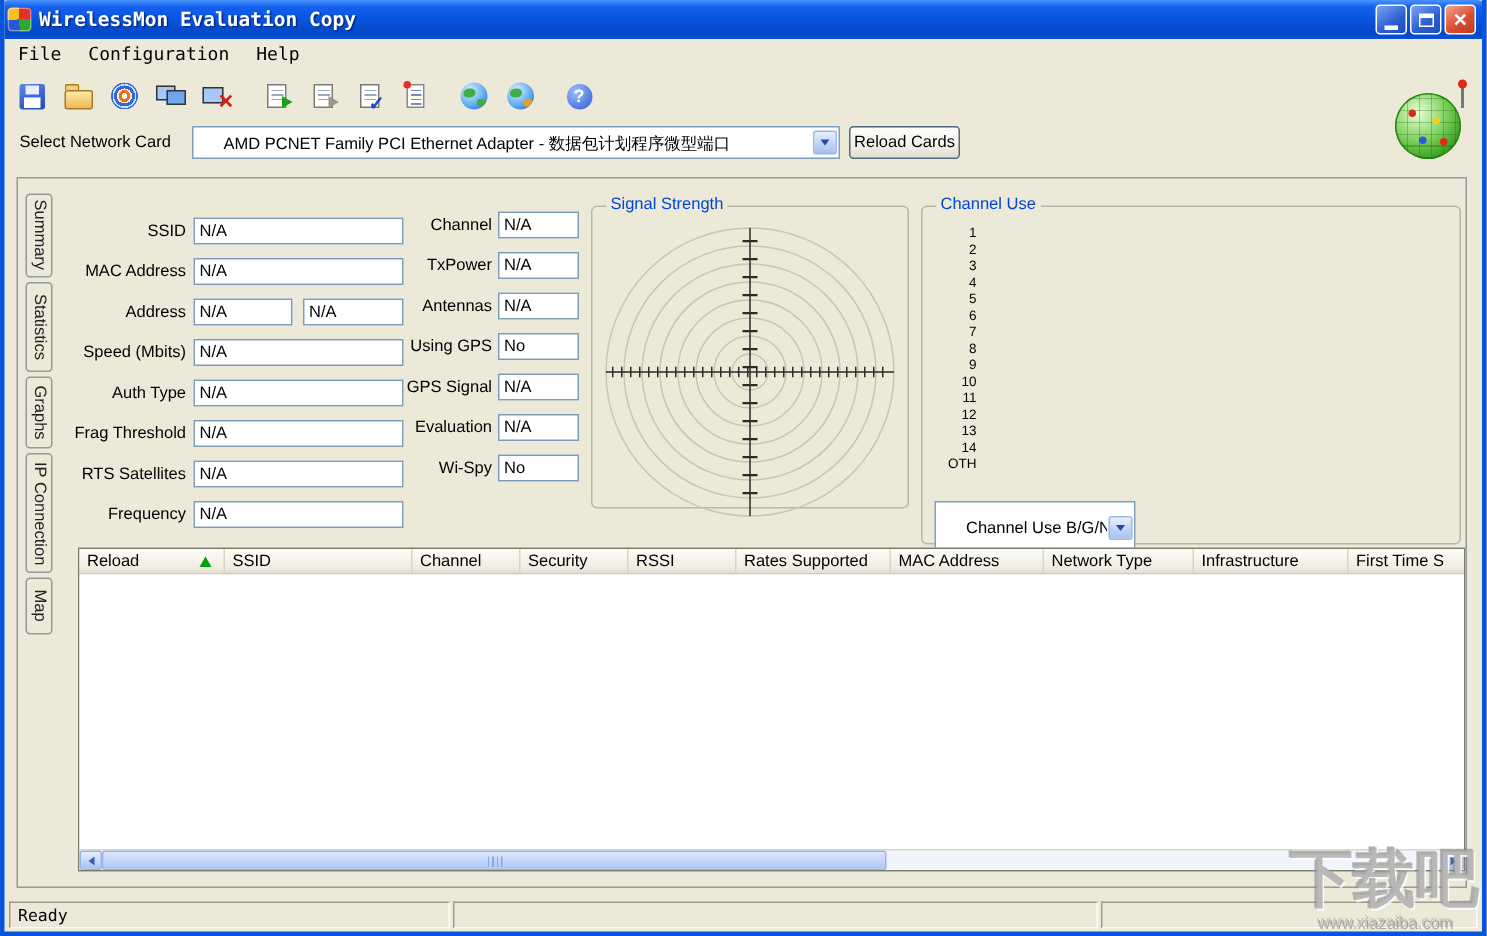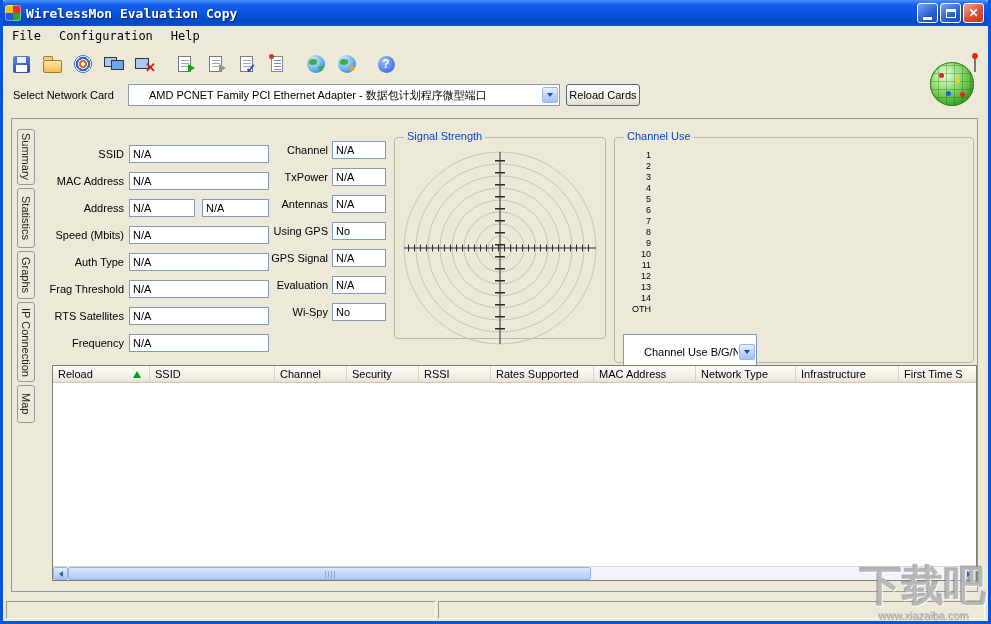--- a/index.html
+++ b/index.html
@@ -312,20 +312,23 @@
         <span class="sthumb"></span>
         <span class="rspacer"></span>
         <span class="sbtn">
             <span class="arr"></span>
           </span>
       </div>
     </div>
   </div>
 
   <div class="statusbar">
+    <div class="spanel sp1">
+      <span>Ready</span>
+    </div>
     <div class="spanel sp2"></div>
     <div class="spanel sp3"></div>
   </div>
 
   <div class="watermark">
     <div class="wm-big">下载吧</div>
     <div class="wm-small">www.xiazaiba.com</div>
   </div>
 
 </div>

